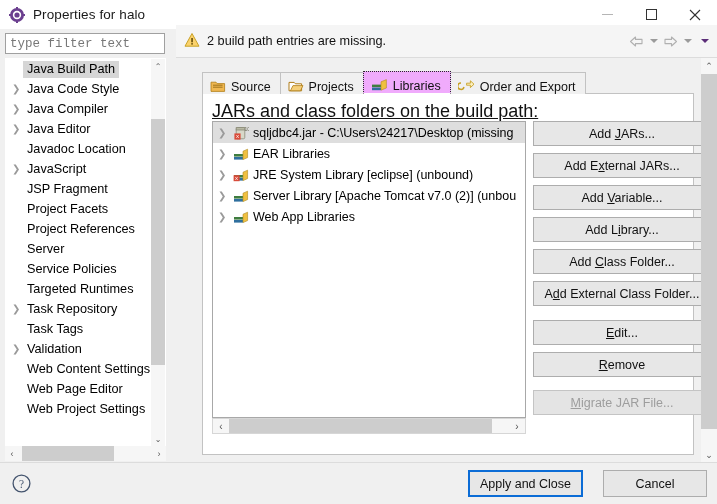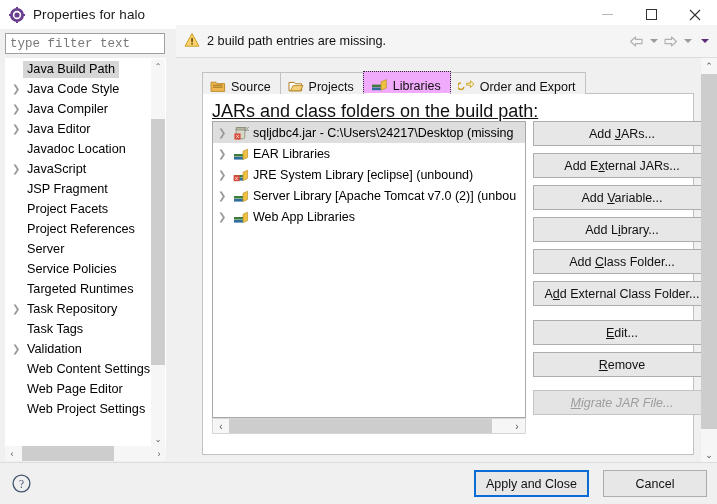--- a/index.html
+++ b/index.html
@@ -256,21 +256,21 @@
   .btn {
     width: 178px; height: 25px;
     background: #e7e7e7;
     border: 1px solid #adadad;
     box-sizing: border-box;
     display: flex; align-items: center; justify-content: center;
     font-size: 12.5px; color: #111;
     margin-bottom: 7px;
     white-space: nowrap;
   }
-  .btn.disabled { color: #9d9d9d; background: #e4e4e4; border-color: #c4c4c4; font-style: italic; }
+  .btn.disabled { color: #9d9d9d; background: #e4e4e4; border-color: #c4c4c4; }
   .btn u { text-decoration: underline; }
   .gap-lg { margin-bottom: 14px; }
   .gap-md { margin-bottom: 13px; }
 
   
   .clipped-btn {
     position: absolute; left: 330px; top: 436px;
     width: 178px; height: 25px;
     background: #e7e7e7;
     border: 1px solid #adadad;
@@ -299,21 +299,21 @@
   
   .bottombar {
     position: absolute; left: 0; bottom: 0;
     width: 717px; height: 41px;
     background: #f0f0f0;
     border-top: 1px solid #dcdcdc;
   }
   .help-ico { position: absolute; left: 12px; top: 11px; }
   .bot-btns {
     position: absolute; right: 10px; top: 7px;
-    display: flex; gap: 14px;
+    display: flex; gap: 20px;
   }
   .bot-btn {
     height: 27px; min-width: 104px;
     padding: 0 10px;
     background: #e7e7e7;
     border: 1px solid #adadad;
     box-sizing: border-box;
     display: flex; align-items: center; justify-content: center;
     font-size: 12.5px; color: #111;
   }

